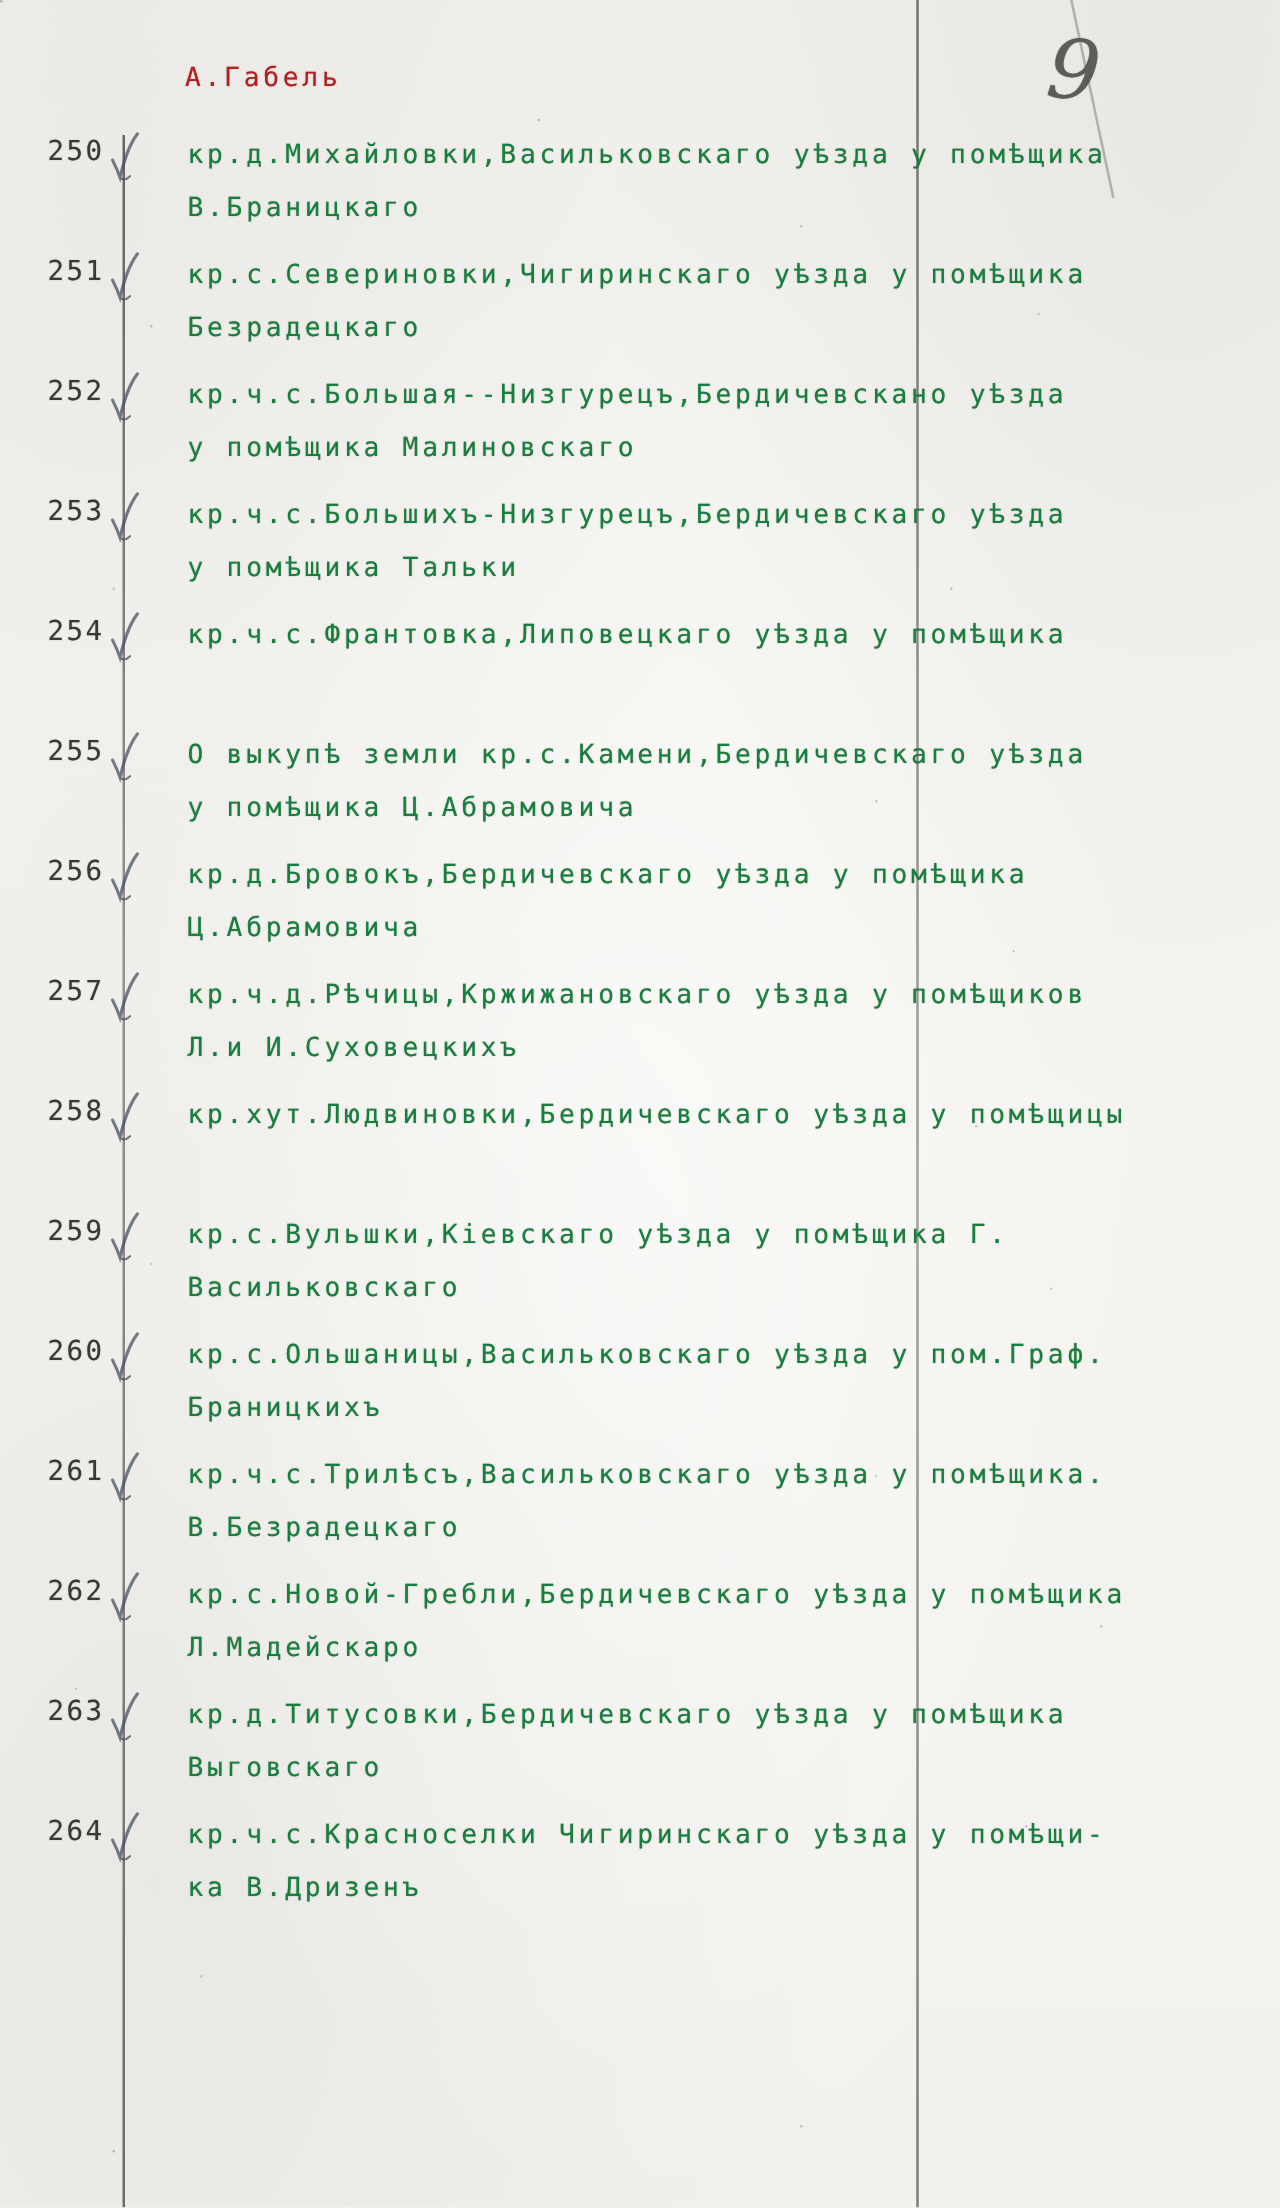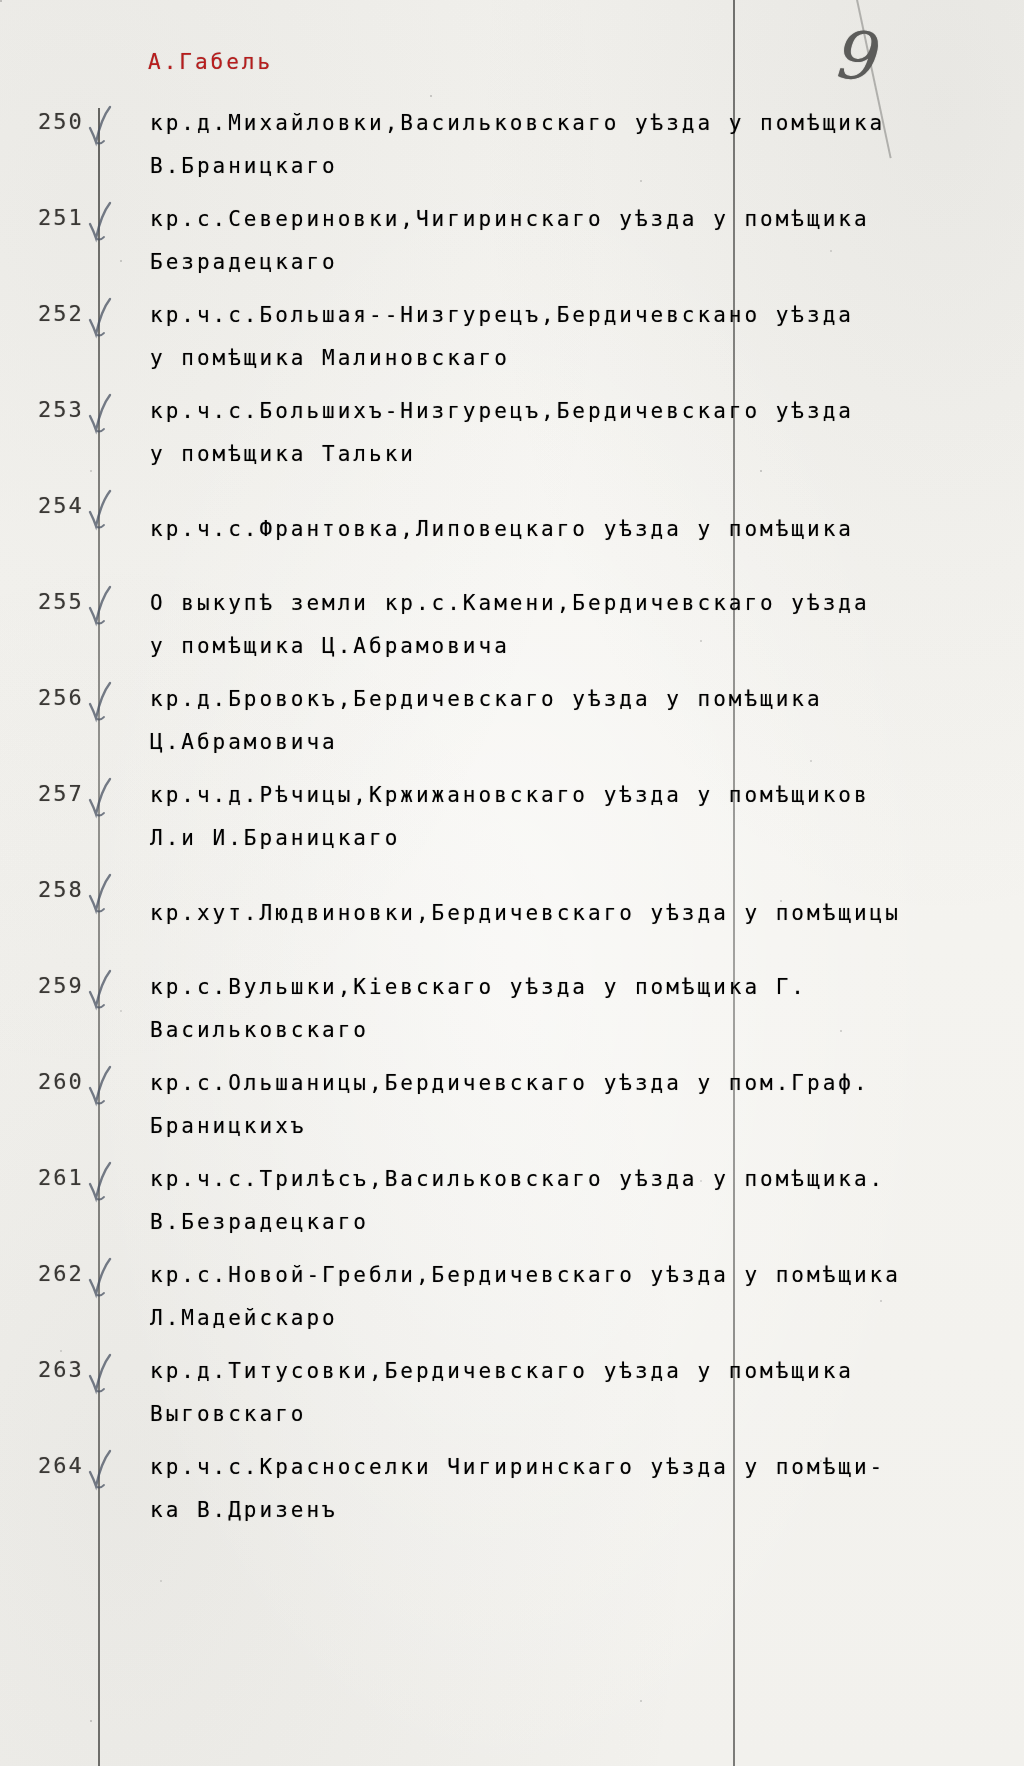--- a/index.html
+++ b/index.html
@@ -54,40 +54,40 @@
   .continuation{
     position:absolute;top:50px;left:148px;
     font-size:21px;letter-spacing:3px;color:#b91c1c;
     text-shadow:0 0 1px rgba(52,50,47,0.45);
     white-space:nowrap;
   }
   .entries{
     position:absolute;top:102px;left:0;right:0;
   }
   .entry{
-    display:flex;align-items:center;margin-bottom:10px;
+    display:flex;align-items:flex-start;margin-bottom:10px;
   }
   .num-col{
     width:150px;min-width:150px;position:relative;height:86px;
   }
   .num{
     position:absolute;left:38px;top:7px;
     font-size:22px;letter-spacing:2px;color:#3a3835;
     text-shadow:0 0 1px rgba(58,56,53,0.4);
   }
   .tick{
     position:absolute;left:86px;top:2px;width:30px;height:46px;
     opacity:0.75;
   }
   .text-col{
     flex:1;padding-right:24px;position:relative;z-index:2;
   }
   .line1,.line2{
     font-size:21px;letter-spacing:3px;line-height:43px;
-    color:#000000;white-space:nowrap;
+    color:#15803d;white-space:nowrap;
     text-shadow:0 0 1px rgba(51,49,46,0.45);
   }
 </style>
 </head>
 <body>
 
 <div class="paper-texture"></div>
 <div class="speckles"></div>
 <div class="rule-left"></div>
 <div class="rule-right"></div>
@@ -199,21 +199,21 @@
     <div class="entry">
       <div class="num-col">
         <span class="num">257</span>
         <svg class="tick" viewBox="0 0 30 46">
           <path d="M4 24 C7 30,9 35,10 38 C12 29,17 12,24 3" fill="none" stroke="#4a5363" stroke-width="2.4" stroke-linecap="round"></path>
           <path d="M10 38 C12 40,15 40,18 37" fill="none" stroke="#4a5363" stroke-width="1.8" stroke-linecap="round"></path>
         </svg>
       </div>
       <div class="text-col">
         <div class="line1">кр.ч.д.Рѣчицы,Кржижановскаго уѣзда у помѣщиков</div>
-        <div class="line2">Л.и И.Браницкаго</div>
+        <div class="line2">Л.и И.Суховецкихъ</div>
       </div>
     </div>
 
     <div class="entry">
       <div class="num-col">
         <span class="num">258</span>
         <svg class="tick" viewBox="0 0 30 46">
           <path d="M4 24 C7 30,9 35,10 38 C12 29,17 12,24 3" fill="none" stroke="#4a5363" stroke-width="2.4" stroke-linecap="round"></path>
           <path d="M10 38 C12 40,15 40,18 37" fill="none" stroke="#4a5363" stroke-width="1.8" stroke-linecap="round"></path>
         </svg>
@@ -239,21 +239,21 @@
 
     <div class="entry">
       <div class="num-col">
         <span class="num">260</span>
         <svg class="tick" viewBox="0 0 30 46">
           <path d="M4 24 C7 30,9 35,10 38 C12 29,17 12,24 3" fill="none" stroke="#4a5363" stroke-width="2.4" stroke-linecap="round"></path>
           <path d="M10 38 C12 40,15 40,18 37" fill="none" stroke="#4a5363" stroke-width="1.8" stroke-linecap="round"></path>
         </svg>
       </div>
       <div class="text-col">
-        <div class="line1">кр.с.Ольшаницы,Бердичевскаго уѣзда у пом.Граф.</div>
+        <div class="line1">кр.с.Ольшаницы,Васильковскаго уѣзда у пом.Граф.</div>
         <div class="line2">Браницкихъ</div>
       </div>
     </div>
 
     <div class="entry">
       <div class="num-col">
         <span class="num">261</span>
         <svg class="tick" viewBox="0 0 30 46">
           <path d="M4 24 C7 30,9 35,10 38 C12 29,17 12,24 3" fill="none" stroke="#4a5363" stroke-width="2.4" stroke-linecap="round"></path>
           <path d="M10 38 C12 40,15 40,18 37" fill="none" stroke="#4a5363" stroke-width="1.8" stroke-linecap="round"></path>

